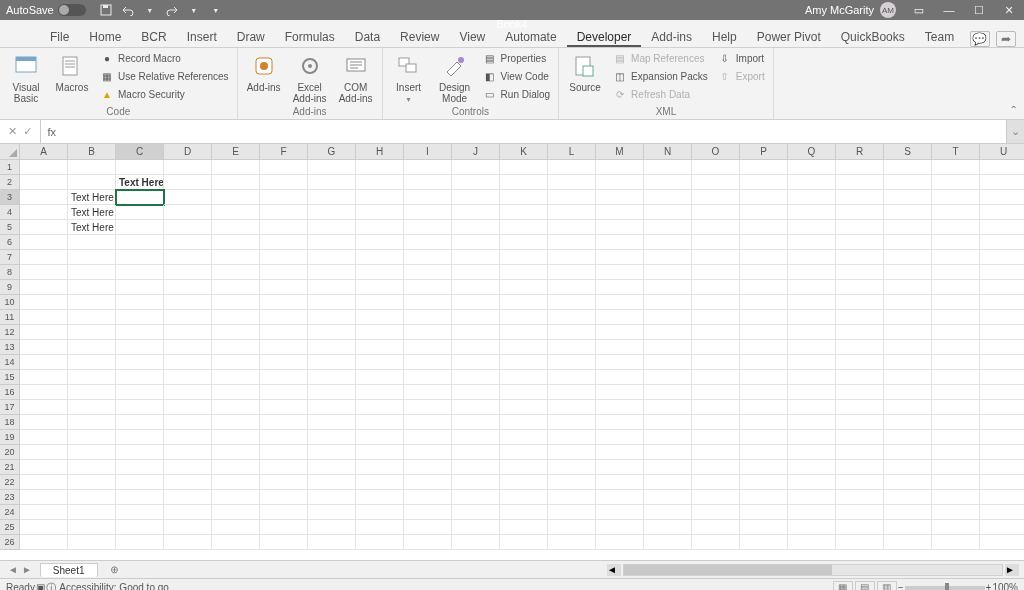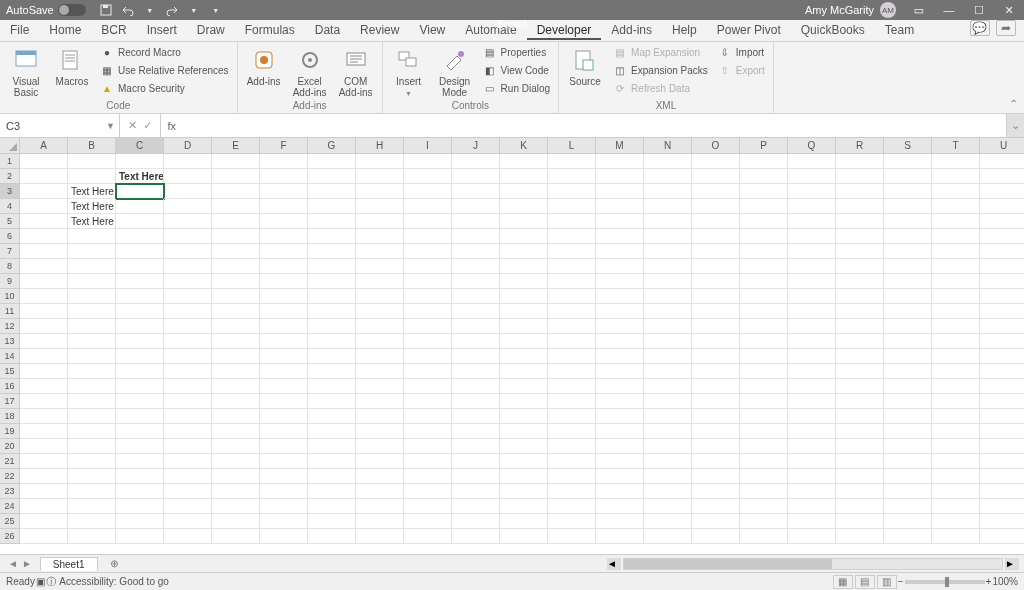--- a/index.html
+++ b/index.html
@@ -13,21 +13,21 @@
 .titlebar .qat { display: flex; gap: 6px; padding: 0 6px; }
 .titlebar .qat-icon { width: 16px; height: 16px; opacity: .85; display:flex; align-items:center; justify-content:center; }
 .titlebar .spacer { flex: 1; }
 .titlebar .center-title { position:absolute; left:50%; transform:translateX(-50%);margin-top:28px; }
 .titlebar .user { display:flex; align-items:center; gap:6px; padding:0 8px; }
 .avatar { width:16px; height:16px; border-radius:50%; background:#d6d0d6; color:#555; font-size:8px; display:flex; align-items:center; justify-content:center; }
 .winbtns { display:flex; }
 .winbtn { width:30px; height:20px; display:flex; align-items:center; justify-content:center; opacity:.9; }
 
 
-.tabs { height: 22px; background:#f3f3f3; border-bottom:1px solid #d0d0d0; display:flex; align-items:flex-start; color:#555; font-size:12px; }
+.tabs { height: 28px; background:#f3f3f3; border-bottom:1px solid #d0d0d0; display:flex; align-items:flex-end; color:#555; font-size:12px;padding-left:40px; }
 .tab { padding: 3px 10px; cursor:pointer; }
 .tab.active { color:#2b2b2b; border-bottom:2px solid #555; padding-bottom:1px; }
 .tabs .right { margin-left:auto; display:flex; gap:6px; padding-right:8px; }
 .right .box { width:20px; height:16px; border:1px solid #bbb; border-radius:2px; display:flex; align-items:center; justify-content:center; color:#777; }
 
 
 .ribbon { height:72px; background:#f3f3f3; border-bottom:1px solid #d0d0d0; display:flex; position:relative; }
 .group { display:flex; flex-direction:column; padding:2px 6px 0; border-right:1px solid #d9d9d9; }
 .group-body { display:flex; gap:6px; flex:1; align-items:flex-start; }
 .group-label { text-align:center; font-size:10px; color:#777; padding-bottom:2px; }
@@ -270,21 +270,21 @@
             <svg width="24" height="24" viewBox="0 0 24 24">
               <rect x="3" y="3" width="14" height="18" fill="#fff" stroke="#999"></rect>
               <rect x="10" y="12" width="10" height="10" fill="#fff" stroke="#6a9"></rect>
             </svg>
           </span>
         <span>Source</span>
       </div>
       <div class="smallcol">
         <div class="smallbtn disabled">
             <span class="sm-icn">▤</span>
-            <span>Map Expansion</span>
+            <span>Map References</span>
           </div>
         <div class="smallbtn">
             <span class="sm-icn">◫</span>
             <span>Expansion Packs</span>
           </div>
         <div class="smallbtn disabled">
             <span class="sm-icn">⟳</span>
             <span>Refresh Data</span>
           </div>
       </div>
@@ -299,24 +299,20 @@
           </div>
       </div>
     </div>
     <div class="group-label">XML</div>
   </div>
 
   <span class="collapse-caret">⌃</span>
 </div>
 
 <div class="formulabar">
-  <div class="namebox">
-    <span>C3</span>
-    <span class="dd">▼</span>
-  </div>
   <div class="fxbtns">
     <span>✕</span>
     <span>✓</span>
   </div>
   <div class="fxlabel">fx</div>
   <input class="fxinput" style="">
   <div class="fxexpand">⌄</div>
 </div>
 
 <div class="sheet">

